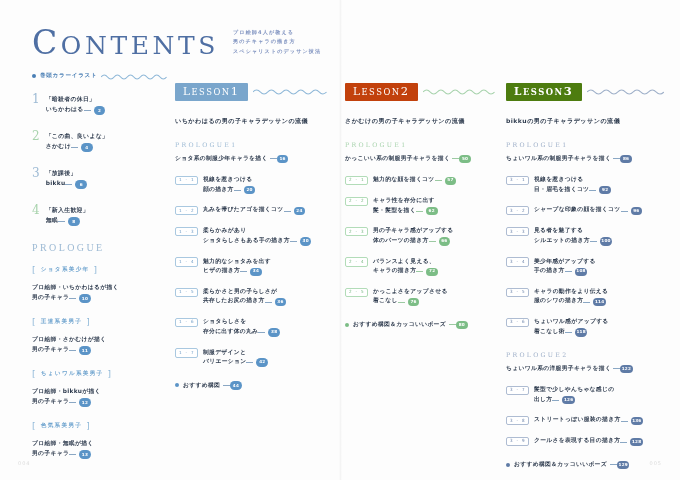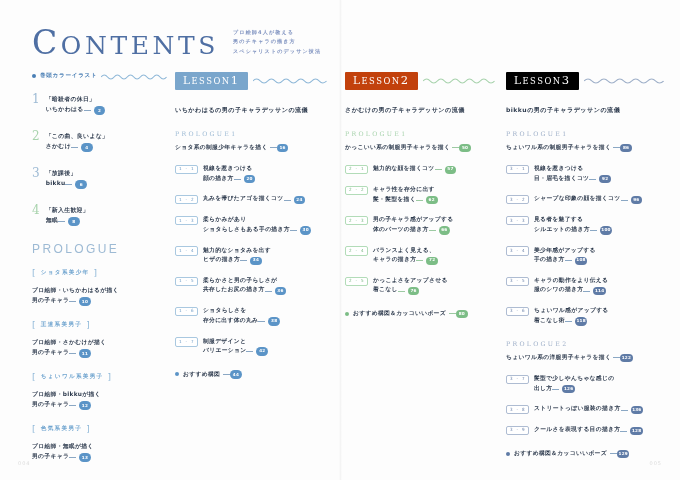--- a/index.html
+++ b/index.html
@@ -42,32 +42,32 @@
   .col-c{left:345px;width:150px;}
   .col-d{left:506px;width:158px;}
 
   
   .sec-head{display:flex;align-items:center;gap:4px;margin-bottom:14px;}
   .sec-dot{width:4px;height:4px;border-radius:50%;background:#4a7fb5;flex:0 0 auto;}
   .sec-head-label{font-size:5.6px;color:#4a7fb5;letter-spacing:.7px;font-weight:700;white-space:nowrap;}
   .wave{flex:1 1 auto;height:7px;min-width:18px;}
 
   
-  .lesson-head{display:flex;align-items:center;gap:5px;margin-bottom:15px;}
+  .lesson-head{display:flex;align-items:center;gap:5px;margin-bottom:15px;margin-top:11px;}
   .lesson-badge{
     font-family:"DejaVu Serif","Liberation Serif",serif;
     font-size:8.4px;letter-spacing:1.5px;color:#ffffff;
     padding:3px 9px 3px 8px;white-space:nowrap;line-height:1;
     border-radius:1px;
   }
   .lesson-badge .b1{font-size:10.5px;}
   .lesson-badge .num{font-size:11.5px;}
   .b-blue{background:#7aa6cc;}
   .b-green{background:#c2410c;}
-  .b-navy{background:#000000;}
+  .b-navy{background:#4d7c0f;font-weight:bold;}
 
   .lesson-lead{
     font-size:6.1px;color:#2e3b4e;letter-spacing:.45px;
     line-height:1.5;margin-bottom:16px;font-weight:700;
   }
 
   
   .prologue-label{
     font-family:"DejaVu Serif","Liberation Serif",serif;
     font-size:6.2px;letter-spacing:2.3px;margin-bottom:6px;font-weight:400;
@@ -127,22 +127,22 @@
     font-family:"DejaVu Serif","Liberation Serif",serif;
     font-size:12px;line-height:1;font-weight:400;flex:0 0 auto;margin-top:-1px;
   }
   .n1{color:#9dbad4;} .n2{color:#a8d3ad;} .n3{color:#9dbad4;} .n4{color:#a8d3ad;}
   .illus-body{font-size:5.9px;color:#2e3b4e;letter-spacing:.3px;line-height:1.7;font-weight:700;}
   .illus-body .ln{display:block;}
   .illus-body .tail{display:inline-flex;align-items:center;gap:3px;}
 
   
   .lp-title{
-    font-family:Liberation Sans, sans-serif;
-    font-size:12px;letter-spacing:2.4px;color:#9dbad4;margin:6px 0 13px 0;
+    font-family:Liberation Serif, serif;
+    font-size:10px;letter-spacing:2.4px;color:#9dbad4;margin:6px 0 13px 0;
   }
   .bracket-head{
     display:flex;align-items:center;gap:4px;margin-bottom:7px;
     font-size:5.6px;color:#6fa4cf;letter-spacing:1.3px;font-weight:700;
   }
   .bracket-head .br{font-size:9px;color:#8fb8d8;font-weight:400;line-height:1;}
   .lp-entry{
     font-size:5.8px;color:#2e3b4e;letter-spacing:.3px;line-height:1.75;
     font-weight:700;margin-bottom:15px;
   }

